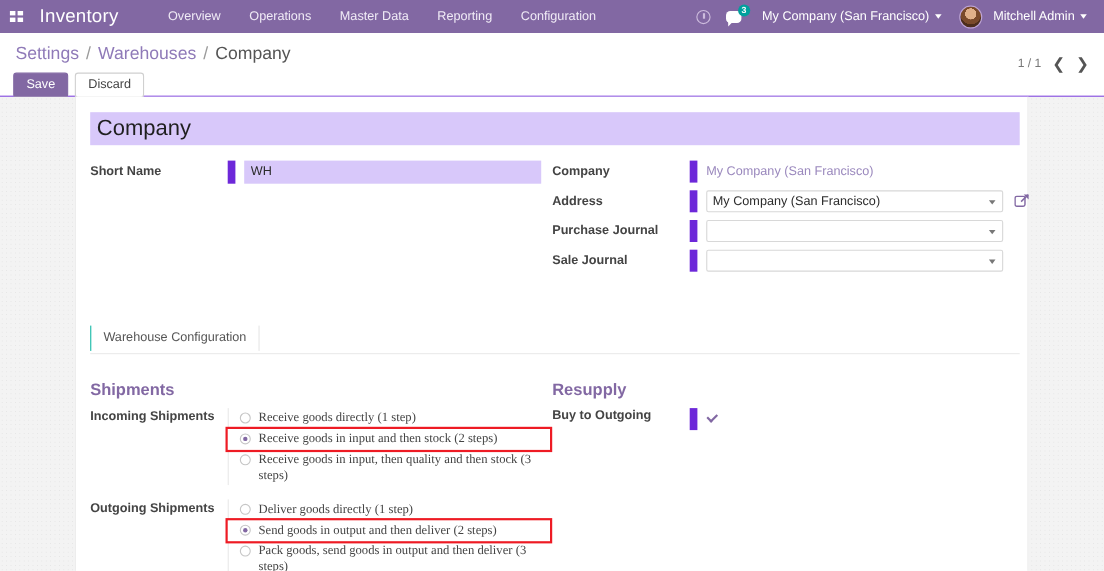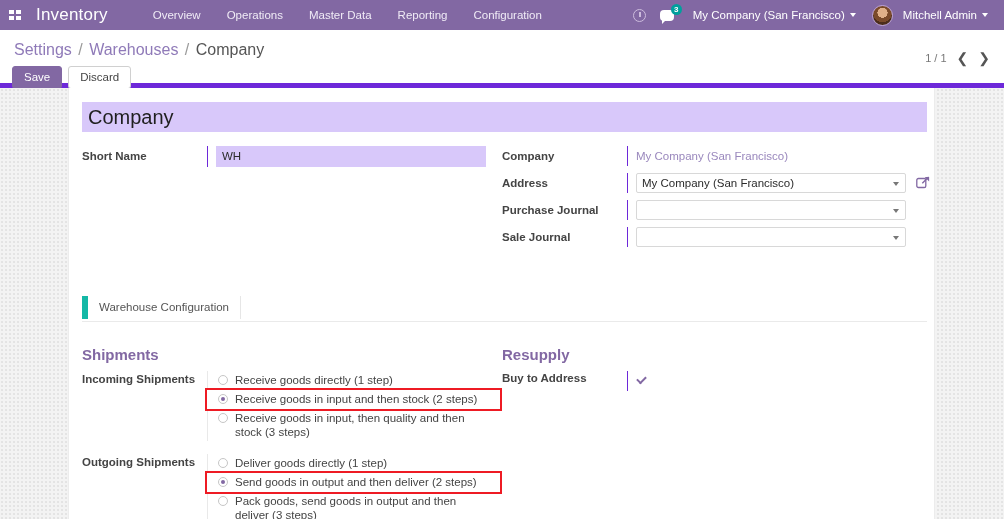--- a/index.html
+++ b/index.html
@@ -119,21 +119,21 @@
     border-radius: 50%;
     background: radial-gradient(circle at 50% 35%, #e0b089 0 32%, #7a4a2a 33% 60%, #4c2d1b 61% 100%);
     border: 1px solid #bfa6d6;
     margin-right: 5px;
     flex: none;
   }
 
   
   .control-panel {
     background: #ffffff;
-    border-bottom: 5px solid #6d28d9;
+    border-bottom: 1px solid #6d28d9;
     padding: 8px 12px 7px 12px;
     position: relative;
     height: 58px;
   }
   .breadcrumb {
     font-size: 16px;
     color: #4a4a4a;
     margin: 3px 0 7px 2px;
     white-space: nowrap;
   }
@@ -227,21 +227,21 @@
   .field-label {
     width: 125px;
     font-size: 11.5px;
     font-weight: bold;
     color: #444444;
     padding-top: 4px;
     flex: none;
   }
   .field-value {
     flex: 1;
-    border-left: 1px solid #6d28d9;
+    border-left: 7px solid #6d28d9;
     padding-left: 8px;
     min-height: 20px;
   }
   .input-highlight {
     background: #d8c8fa;
     border: none;
     width: 270px;
     height: 21px;
     font-size: 11.5px;
     color: #2b2b2b;
@@ -292,21 +292,21 @@
     margin: 42px 0 0 13px;
     border-bottom: 1px solid #eaeaea;
     width: 845px;
     height: 26px;
   }
   .nb-tab {
     display: inline-block;
     font-size: 11.5px;
     color: #555555;
     padding: 5px 11px 6px 11px;
-    border-left: 6px solid #14b8a6;
+    border-left: 1px solid #14b8a6;
     border-right: 1px solid #e6e6e6;
     cursor: pointer;
   }
 
   
   .inner {
     display: flex;
     padding-left: 13px;
     margin-top: 24px;
   }
@@ -337,20 +337,21 @@
   .radio-opt {
     display: flex;
     align-items: flex-start;
     gap: 7px;
     padding: 2px 0 2px 2px;
     font-size: 11.5px;
     color: #444444;
     line-height: 14px;
     cursor: pointer;
     min-height: 19px;
+    font-family: Liberation Serif, serif;
   }
   .radio-dot {
     width: 10px; height: 10px;
     border-radius: 50%;
     border: 1px solid #c6c6c6;
     background: #ffffff;
     flex: none;
     margin-top: 1.5px;
     position: relative;
   }
@@ -557,21 +558,21 @@
               <span class="radio-dot"></span>
               <span>Pack goods, send goods in output and then deliver (3 steps)</span>
             </div>
           </div>
         </div>
       </div>
 
       <div class="col-right">
         <h2 class="group-title">Resupply</h2>
         <div class="field-row">
-          <div class="field-label" style="padding-top:1px;">Buy to Address</div>
+          <div class="field-label" style="padding-top:1px;">Buy to Outgoing</div>
           <div class="field-value">
             <span class="checkbox"></span>
           </div>
         </div>
       </div>
 
     </div>
   </div>
 </div>
 

